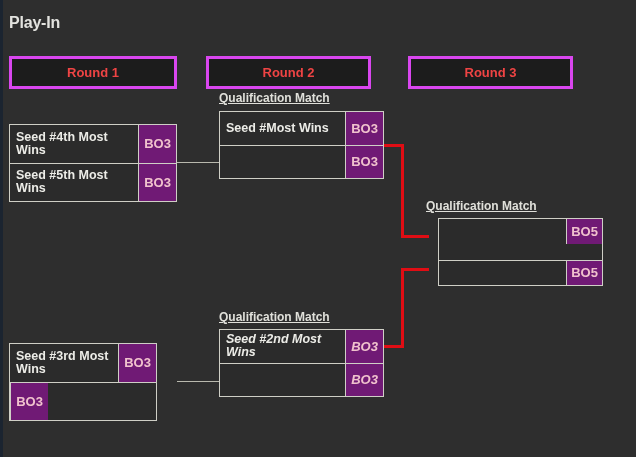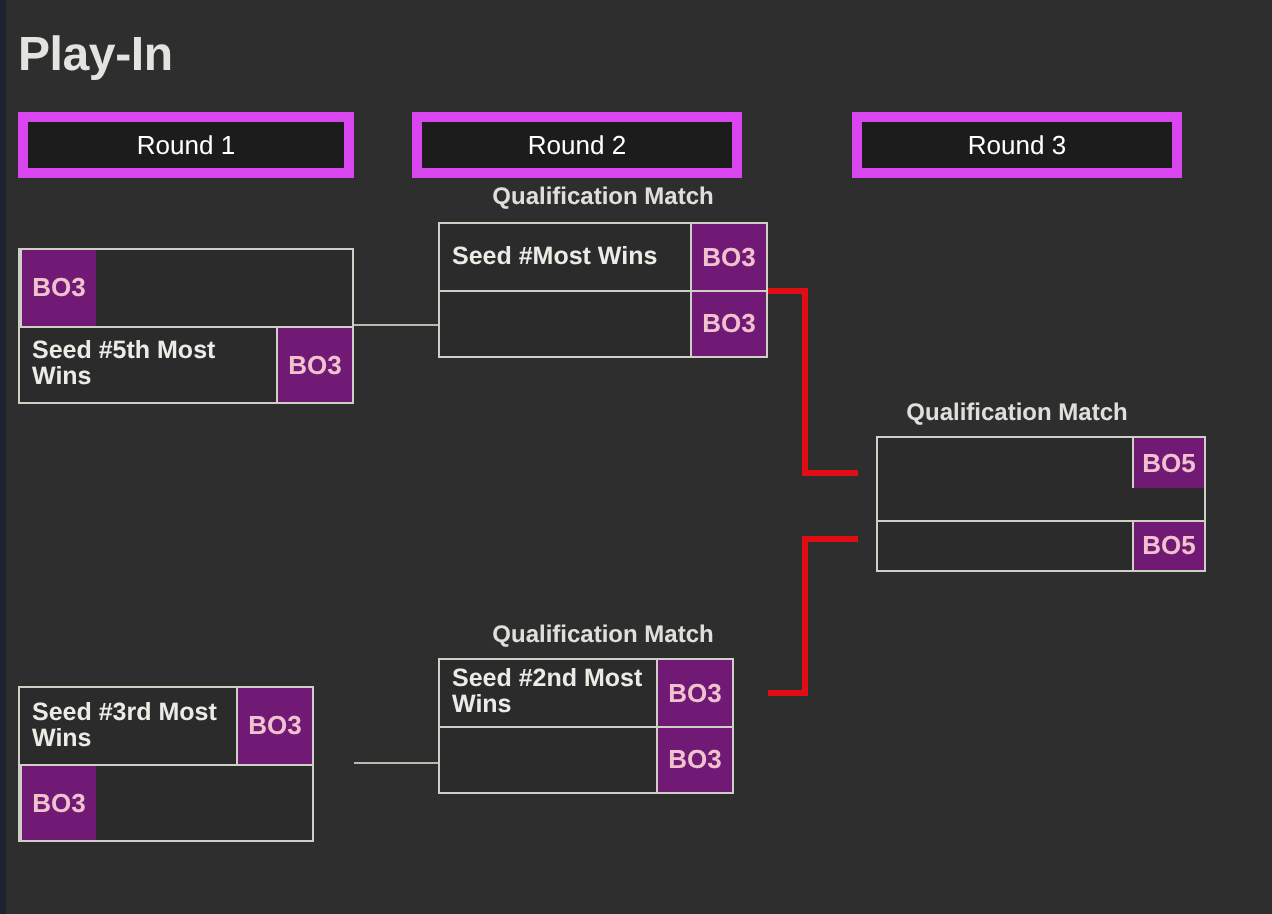--- a/index.html
+++ b/index.html
@@ -18,48 +18,49 @@
   }
   #left-edge-strip {
     position: absolute;
     left: 0; top: 0;
     width: 3px; height: 457px;
     background: #1b2430;
   }
   #bracket-title {
     position: absolute;
     left: 9px; top: 14px;
-    font-size: 24px;
+    font-size: 16px;
     font-weight: bold;
     color: #e3e3df;
     letter-spacing: -0.2px;
   }
 
   
   .round-header {
     position: absolute;
     height: 33px;
     background: #1c1c1c;
-    border: 5px solid #d946ef;
+    border: 3px solid #d946ef;
     box-sizing: border-box;
     display: flex;
     align-items: center;
     justify-content: center;
-    color: #ffffff;
+    color: #ef4444;
     font-size: 13px;
+    font-weight: bold;
   }
 
   
   .match-label {
     position: absolute;
     color: #e0e0da;
     font-size: 12px;
     font-weight: bold;
-    text-align: center;
     white-space: nowrap;
+    text-decoration: underline;
   }
 
   
   .match {
     position: absolute;
     box-sizing: border-box;
     border: 1px solid #cfcfc6;
     background: #2b2b2b;
     display: flex;
     flex-direction: column;
@@ -116,38 +117,39 @@
   <div id="bracket-title">Play-In</div>
 
   <div class="round-header" style="left:9px; top:56px; width:168px;">
     <span>Round 1</span>
   </div>
 
   <div class="round-header" style="left:206px; top:56px; width:165px;">
     <span>Round 2</span>
   </div>
 
-  <div class="round-header" style="left:426px; top:56px; width:165px;justify-content:center;">
+  <div class="round-header" style="left:408px; top:56px; width:165px;justify-content:center;">
     <span>Round 3</span>
   </div>
 
   <div class="conn" style="left:177px; top:162px; width:42px; height:1px;"></div>
 
   <div class="conn" style="left:177px; top:381px; width:42px; height:1px;"></div>
 
   <div class="conn red" style="left:384px; top:144px; width:20px; height:3px;"></div>
   <div class="conn red" style="left:401px; top:144px; width:3px; height:94px;"></div>
   <div class="conn red" style="left:401px; top:235px; width:28px; height:3px;"></div>
 
   <div class="conn red" style="left:384px; top:345px; width:20px; height:3px;"></div>
   <div class="conn red" style="left:401px; top:268px; width:3px; height:80px;"></div>
   <div class="conn red" style="left:401px; top:268px; width:28px; height:3px;"></div>
 
   <div class="match" style="left:9px; top:124px; width:168px; height:78px;">
     <div class="match-row">
+      <div class="team-cell">Seed #4th Most Wins</div>
       <div class="format-cell" style="width:38px;">BO3</div>
     </div>
     <div class="match-row divided">
       <div class="team-cell">Seed #5th Most Wins</div>
       <div class="format-cell" style="width:38px;">BO3</div>
     </div>
   </div>
 
   <div class="match" style="left:9px; top:343px; width:148px; height:78px;">
     <div class="match-row">
@@ -167,21 +169,21 @@
       <div class="format-cell" style="width:38px;">BO3</div>
     </div>
     <div class="match-row divided">
       <div class="team-cell"></div>
       <div class="format-cell" style="width:38px;">BO3</div>
     </div>
   </div>
 
   <div class="match-label" style="left:219px; top:310px; width:165px;">Qualification Match</div>
 
-  <div class="match" style="left:219px; top:329px; width:148px; height:68px;">
+  <div class="match" style="left:219px; top:329px; width:165px; height:68px;font-style:italic;">
     <div class="match-row">
       <div class="team-cell">Seed #2nd Most Wins</div>
       <div class="format-cell" style="width:38px;">BO3</div>
     </div>
     <div class="match-row divided">
       <div class="team-cell"></div>
       <div class="format-cell" style="width:38px;">BO3</div>
     </div>
   </div>
 

